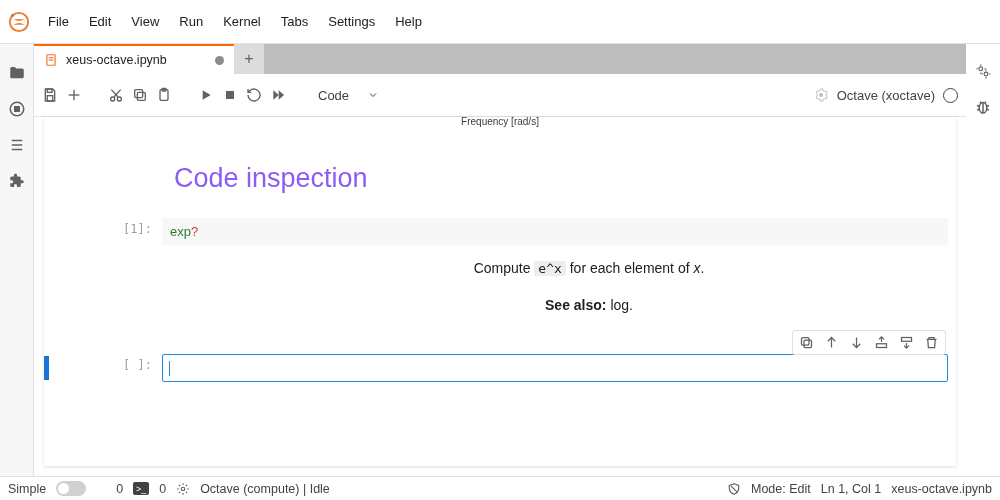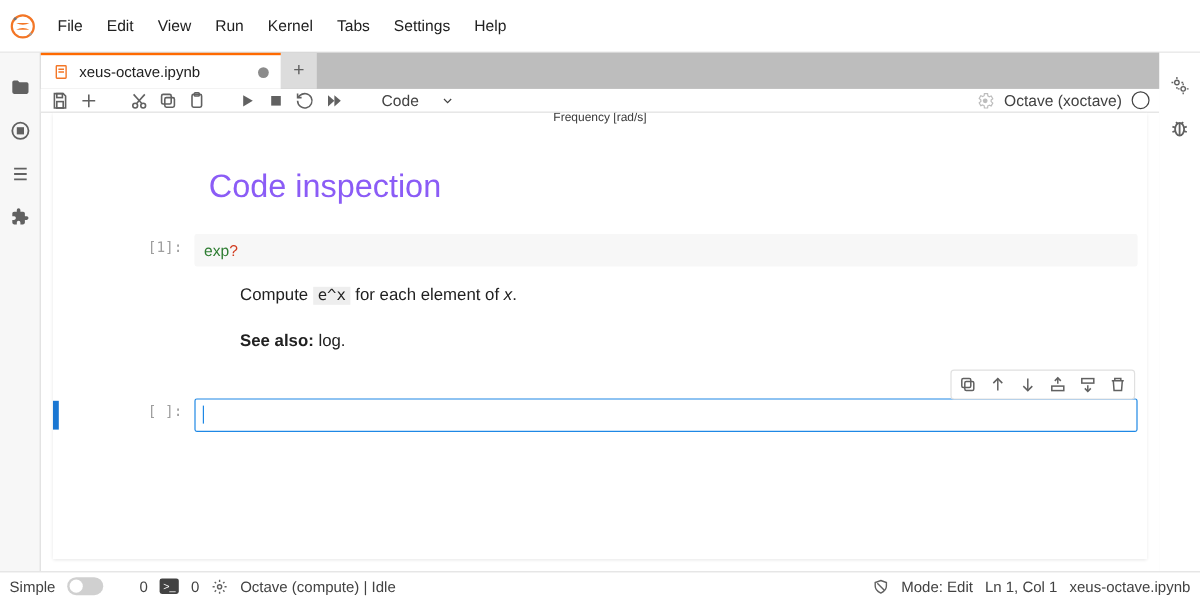--- a/index.html
+++ b/index.html
@@ -25,21 +25,21 @@
 .center { flex: 1 1 auto; display: flex; flex-direction: column; background: #bdbdbd; min-width: 0; }
 
 
 .tabstrip { height: 30px; background: #bdbdbd; display: flex; align-items: end; position: relative; }
 .tab { background: #fff; height: 30px; display: flex; align-items: center; padding: 0 10px; gap: 8px; border-top: 2px solid #ff6a00; font-size: 12.5px; position: relative; min-width: 200px;}
 .tab .tab-doc-icon { width: 14px; height: 14px; }
 .tab .dot { width: 9px; height: 9px; border-radius: 50%; background: #8b8b8b; margin-left: auto; }
 .tab-add { width: 30px; height: 30px; background: #dcdcdc; display: flex; align-items: center; justify-content: center; color: #616161; font-size: 16px; }
 
 
-.toolbar { height: 20px; background: #fff; border-bottom: 1px solid #e0e0e0; display: flex; align-items: center; padding: 0 8px; gap: 8px; }
+.toolbar { height: 43px; background: #fff; border-bottom: 1px solid #e0e0e0; display: flex; align-items: center; padding: 0 8px; gap: 8px; }
 .toolbar .tb-icon { width: 16px; height: 16px; color: #616161; cursor: default; }
 .toolbar .sep { width: 10px; }
 .celltype { display: flex; align-items: center; gap: 18px; font-size: 13px; color: #424242; padding: 0 6px; }
 .toolbar .spacer { flex: 1; }
 .kernel-label { font-size: 13px; color: #424242; display: flex; align-items: center; gap: 8px; }
 .kernel-circle { width: 15px; height: 15px; border: 1.5px solid #424242; border-radius: 50%; }
 
 
 .notebook-wrap { flex: 1 1 auto; padding: 0 10px 10px 10px; display: flex; }
 .notebook { background: #fff; flex: 1; overflow: auto; position: relative; box-shadow: 0 1px 3px rgba(0,0,0,0.15); }
@@ -56,21 +56,21 @@
 .code-input { background: #f7f7f7; padding: 6px 8px; font-family: Liberation Sans, sans-serif; font-size: 13px; border-radius: 2px; }
 .tok-name { color: #2e7d32; }
 .tok-q { color: #d13b1f; }
 
 .doc-output { padding: 6px 0 0 4px; font-size: 14px; line-height: 1.6; }
 .doc-sig { font-family: system-ui, sans-serif; }
 .doc-sig .fn { font-weight: 700; }
 .doc-sig .args { font-weight: 700; }
 .doc-sig .args i { font-style: italic; font-weight: 700; }
 .pilcrow { color: #1565c0; font-size: 14px; margin-left: 6px; }
-.doc-body { margin-left: 34px; }
+.doc-body { margin-left: 64px; text-align: center; }
 .doc-body p { margin: 6px 0 14px 0; }
 .mono-chip { background: #eeeeee; padding: 0 4px; font-family: "SFMono-Regular", Consolas, monospace; font-size: 13px; }
 .ital { font-style: italic; }
 .seealso .lbl { font-weight: 700; }
 
 
 .active-cell { display: flex; margin: 20px 8px 0 0; position: relative; }
 .active-cell .bluebar { width: 5px; background: #1976d2; margin: 2px 0; }
 .active-cell .prompt { width: 113px; }
 .active-cell .input-wrap { flex: 1; position: relative; }

